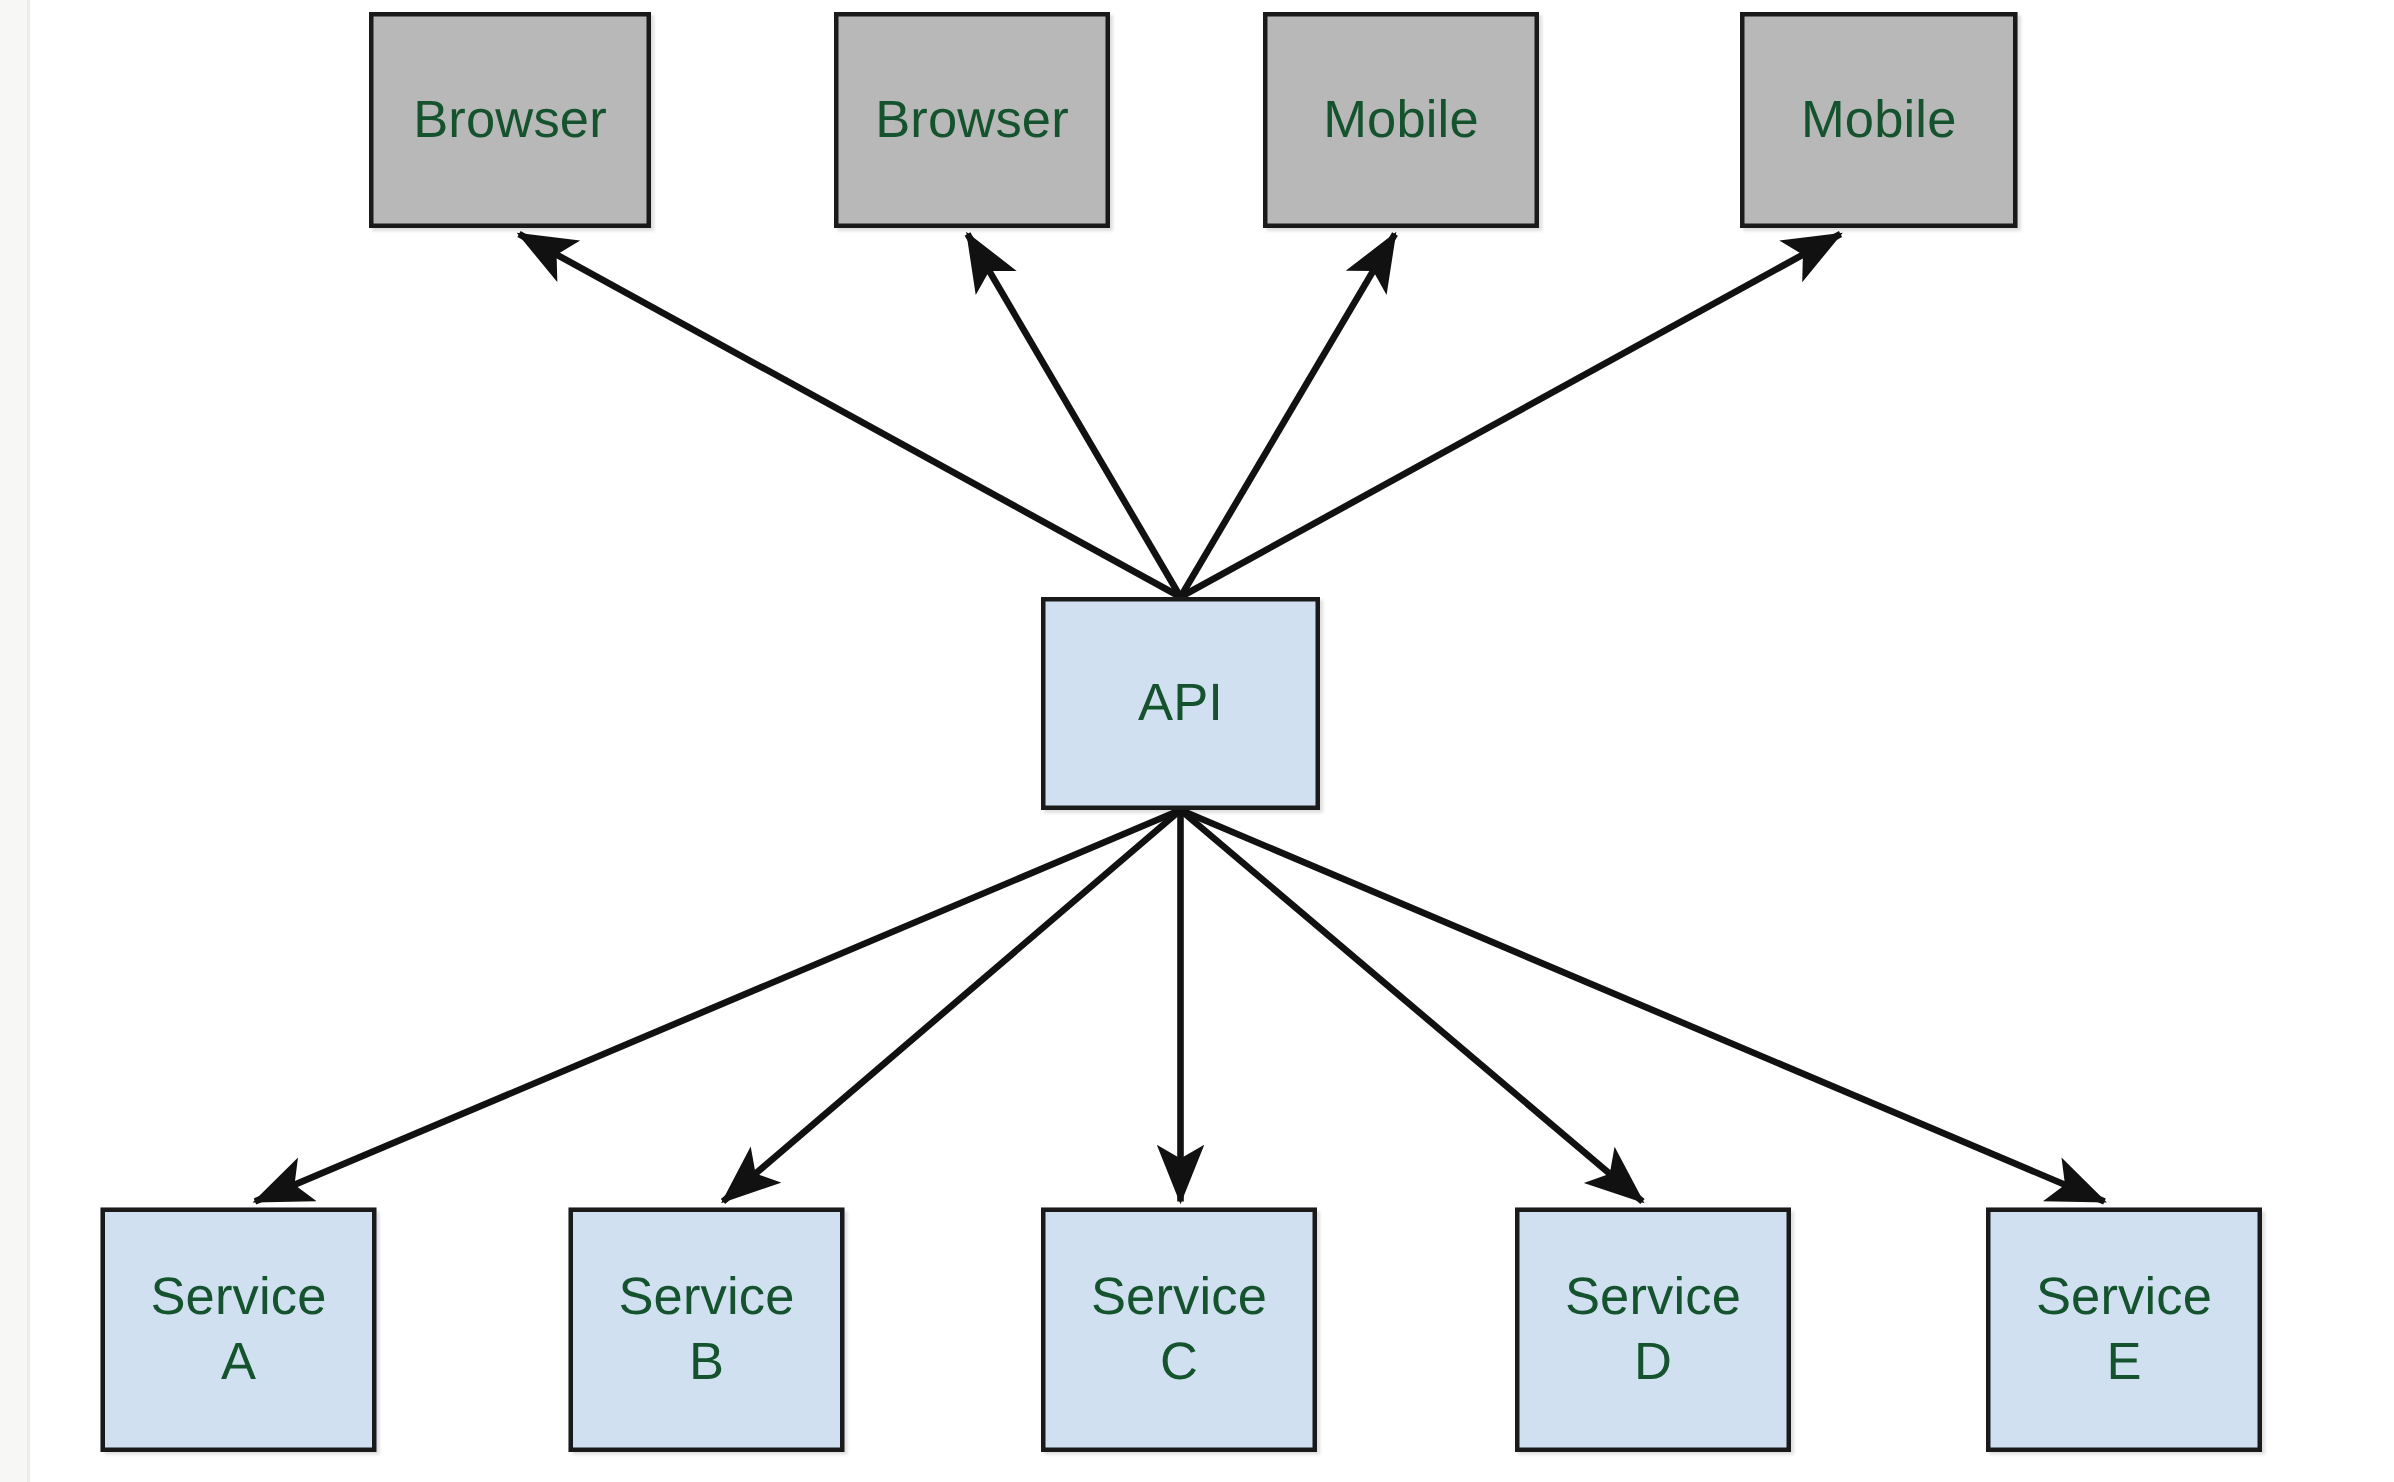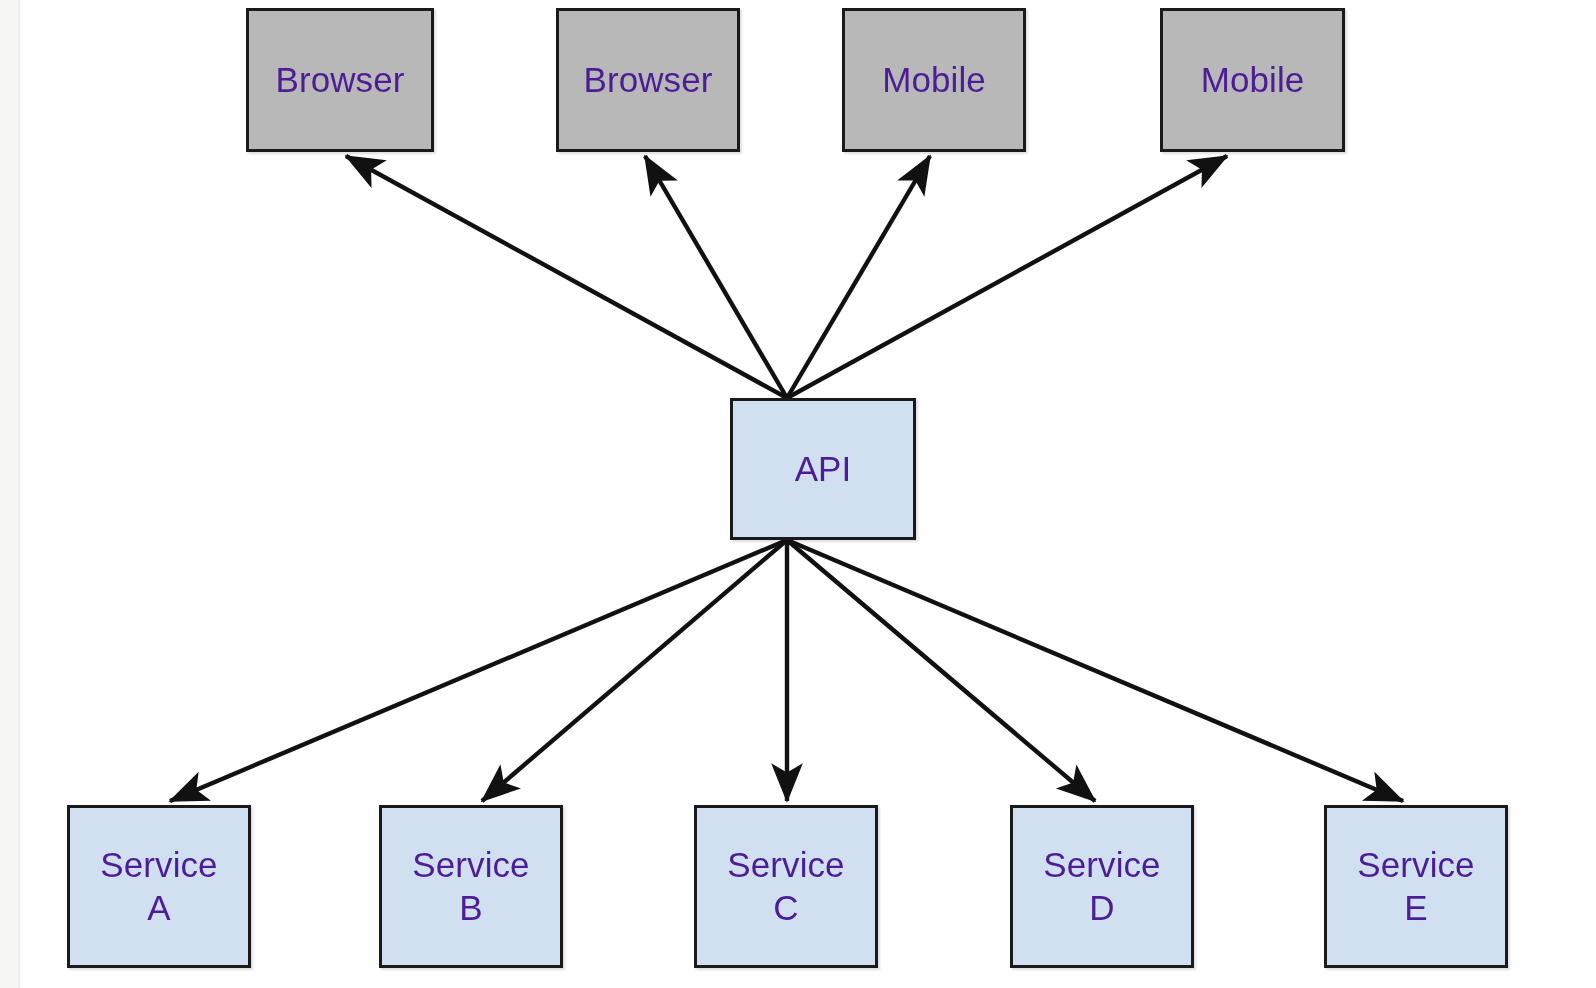--- a/index.html
+++ b/index.html
@@ -41,21 +41,21 @@
   }
   .node {
     position: absolute;
     box-sizing: border-box;
     border: 3px solid #1a1a1a;
     display: flex;
     align-items: center;
     justify-content: center;
     text-align: center;
     line-height: 1.22;
-    color: #4c1d95;
+    color: #14532d;
     font-size: 35px;
     font-weight: 400;
     letter-spacing: 0.1px;
     box-shadow: 2px 2px 2px rgba(0,0,0,0.13);
   }
   .node.client { background: #b8b8b8; }
   .node.api    { background: #d0e0f0; }
   .node.svc    { background: #d0e0f0; justify-content: center; }
   .node .label { white-space: pre-line; display: block; }
 </style>
@@ -92,21 +92,21 @@
       </div>
       <div class="node client" style="left: 556px; top: 8px; width: 184px; height: 144px;">
         <span class="label">Browser</span>
       </div>
       <div class="node client" style="left: 842px; top: 8px; width: 184px; height: 144px;">
         <span class="label">Mobile</span>
       </div>
       <div class="node client" style="left: 1160px; top: 8px; width: 185px; height: 144px;">
         <span class="label">Mobile</span>
       </div>
-      <div class="node api" style="left: 730px; top: 398px; width: 186px; height: 142px;">
+      <div class="node api" style="left: 694px; top: 398px; width: 186px; height: 142px;">
         <span class="label">API</span>
       </div>
       <div class="node svc" style="left: 67px; top: 805px; width: 184px; height: 163px;">
         <span class="label">Service
 A</span>
       </div>
       <div class="node svc" style="left: 379px; top: 805px; width: 184px; height: 163px;">
         <span class="label">Service
 B</span>
       </div>

